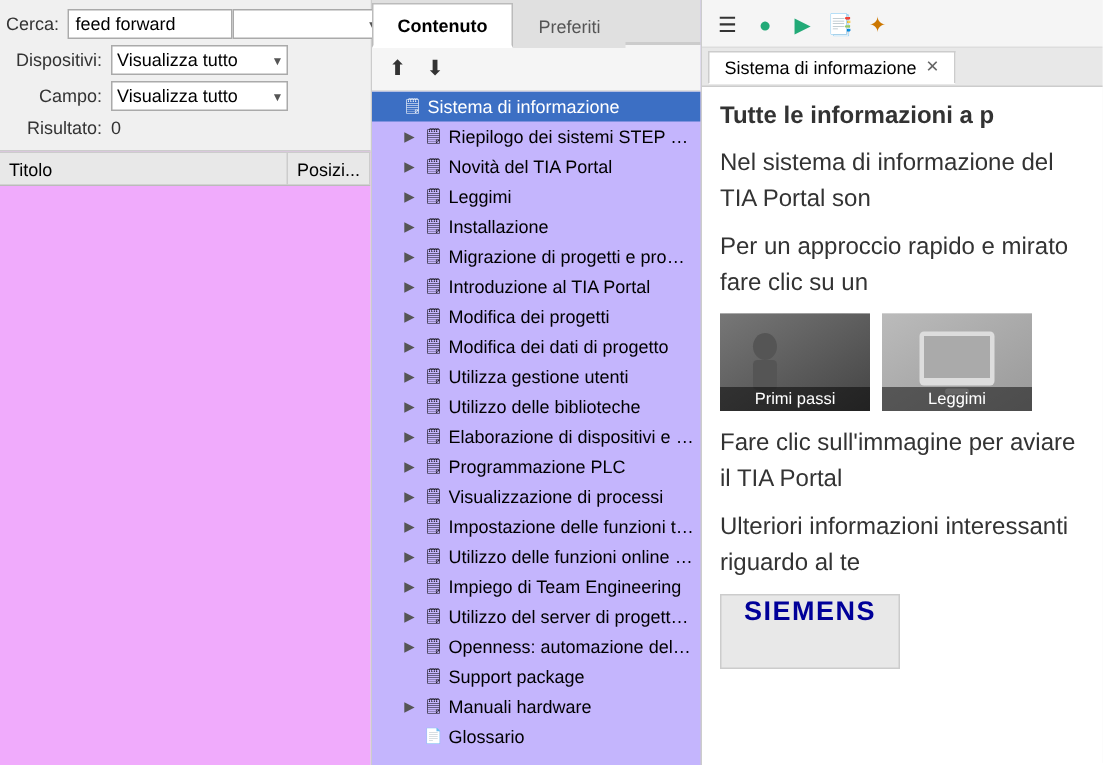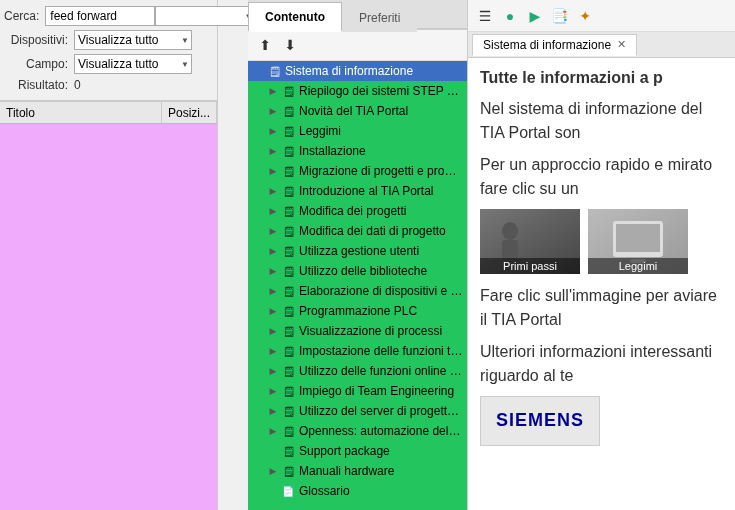--- a/index.html
+++ b/index.html
@@ -12,21 +12,21 @@
       overflow: hidden;
       display: flex;
       flex-direction: column;
     }
 
     
     .left-panel {
       position: absolute;
       left: 0;
       top: 0;
-      width: 218px;
+      width: 248px;
       height: 510px;
       background: #f5f5f5;
       border-right: 1px solid #ccc;
       display: flex;
       flex-direction: column;
     }
 
     .search-section {
       padding: 6px 4px 4px 4px;
       background: #f0f0f0;
@@ -136,21 +136,21 @@
     .col-title { flex: 1; }
     .col-pos { width: 55px; }
 
     
     .middle-panel {
       position: absolute;
       left: 248px;
       top: 0;
       width: 220px;
       height: 510px;
-      background: #22c55e;
+      background: #c4b5fd;
       border-right: 1px solid #ccc;
       display: flex;
       flex-direction: column;
     }
 
     .tabs-bar {
       display: flex;
       background: #e0e0e0;
       border-bottom: 2px solid #ccc;
       height: 30px;
@@ -351,21 +351,21 @@
       font-size: 11px;
       padding: 2px 4px;
     }
 
     .siemens-box {
       width: 120px;
       height: 50px;
       background: #e8e8e8;
       border: 1px solid #ccc;
       display: flex;
-      align-items: center;
+      align-items: flex-start;
       justify-content: center;
       font-size: 18px;
       font-weight: bold;
       color: #009;
       letter-spacing: 1px;
     }
 
     
     .icon-btn {
       width: 22px;

